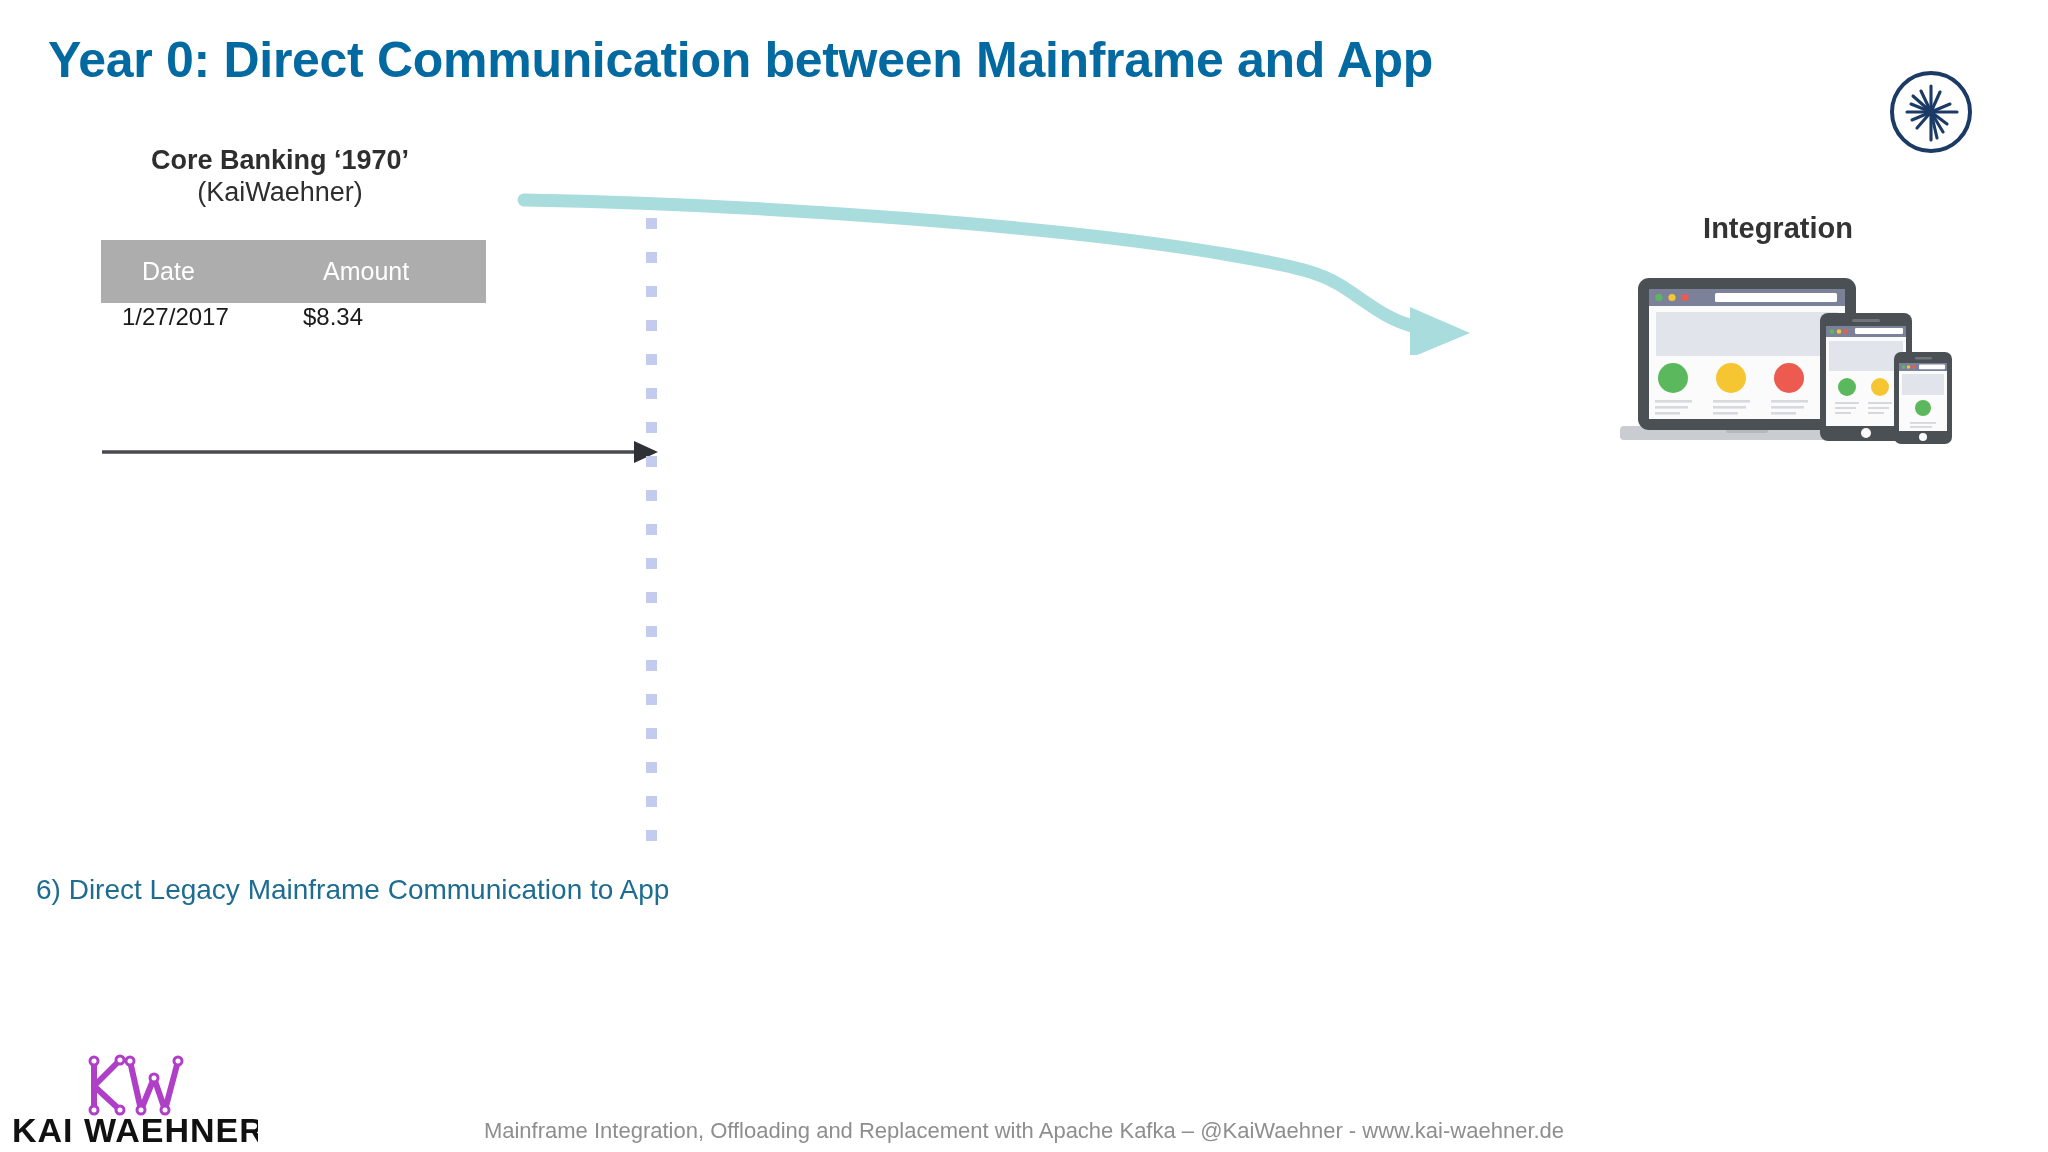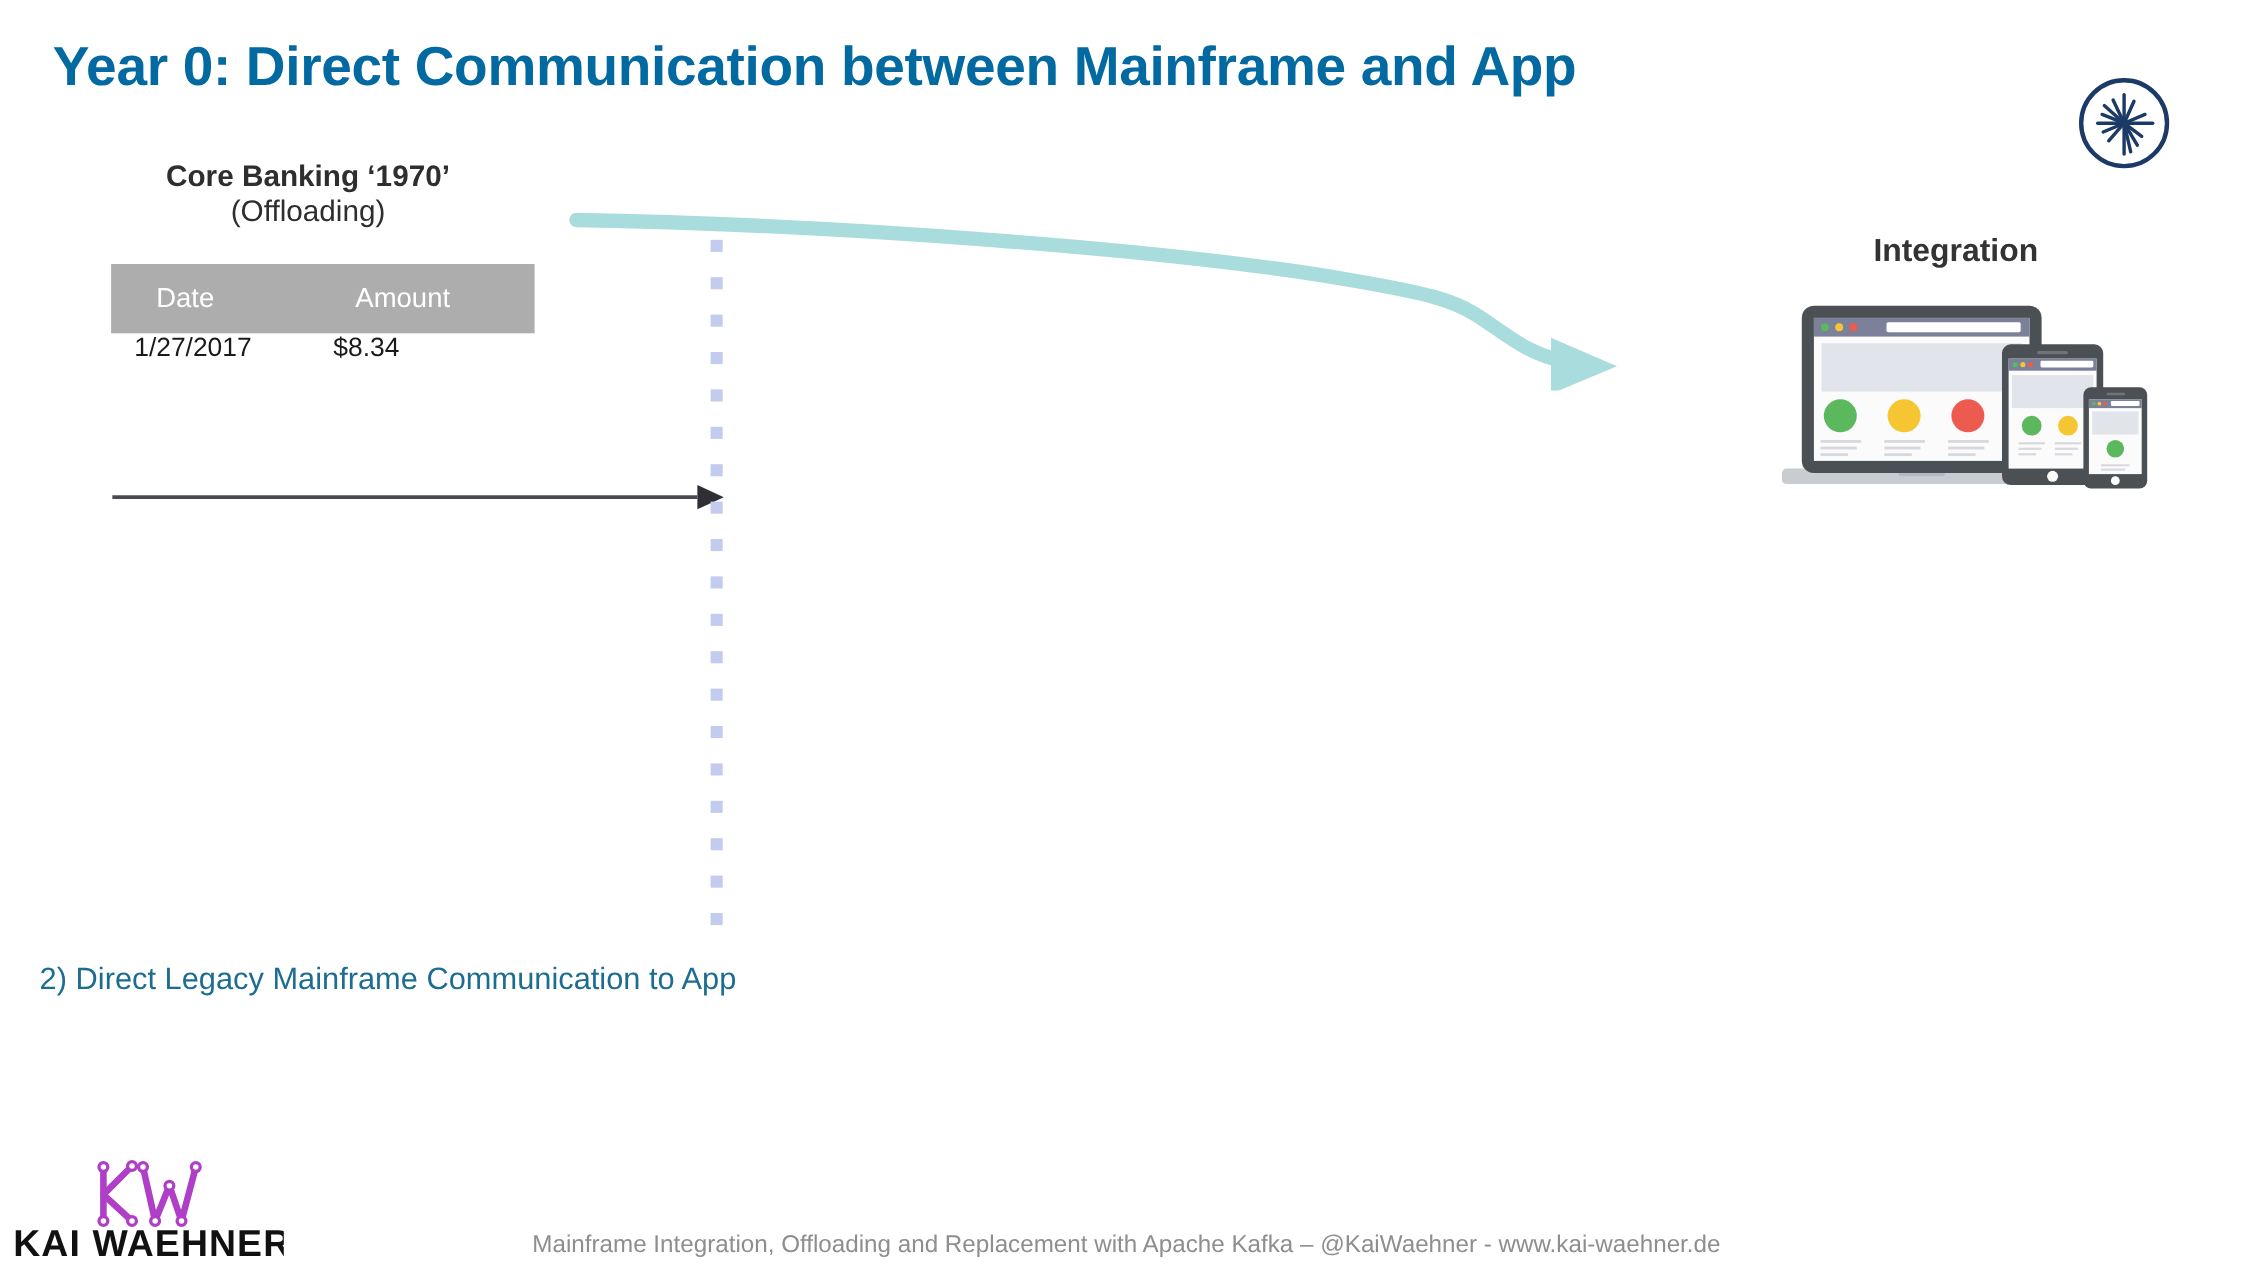--- a/index.html
+++ b/index.html
@@ -219,21 +219,21 @@
         <line x1="44" y1="44" x2="56" y2="64"></line>
         <line x1="44" y1="44" x2="50" y2="70"></line>
         <line x1="44" y1="44" x2="63" y2="36"></line>
       </g>
       <circle cx="44" cy="44" r="3.4" fill="#1b3a66"></circle>
     </svg>
   </div>
 
   <div id="mainframe-block">
     <div id="mainframe-title">Core Banking ‘1970’</div>
-    <div id="mainframe-subtitle">(Offloading)</div>
+    <div id="mainframe-subtitle">(KaiWaehner)</div>
   </div>
 
   <div id="mainframe-table">
     <div id="table-header">
       <div class="cell cell-date">Date</div>
       <div class="cell cell-amount">Amount</div>
     </div>
     <div class="table-row">
       <div class="cell cell-date">1/27/2017</div>
       <div class="cell cell-amount">$8.34</div>
@@ -346,21 +346,21 @@
         <circle cx="305" cy="148" r="8" fill="#5cb85c"></circle>
         <g fill="#d7d9de">
           <rect x="292" y="162" width="26" height="1.9"></rect>
           <rect x="292" y="166" width="22" height="1.9"></rect>
         </g>
         <circle cx="305" cy="177" r="4" fill="#fbfbfb"></circle>
       </svg>
     </div>
   </div>
 
-  <div id="caption">2) Direct Legacy Mainframe Communication to App</div>
+  <div id="caption">6) Direct Legacy Mainframe Communication to App</div>
 
   <div id="kw-logo">
     <svg width="250" height="98" viewBox="0 0 250 98" aria-hidden="true">
       <g stroke="#b03fc8" stroke-width="6" fill="none" stroke-linecap="round" stroke-linejoin="round">
         <path d="M 86,13 L 86,62"></path>
         <path d="M 112,12 L 86,38 L 112,62"></path>
         <path d="M 122,13 L 133,62 L 146,30 L 157,62 L 170,13"></path>
       </g>
       <g fill="#ffffff" stroke="#b03fc8" stroke-width="3">
         <circle cx="86" cy="13" r="4"></circle>

